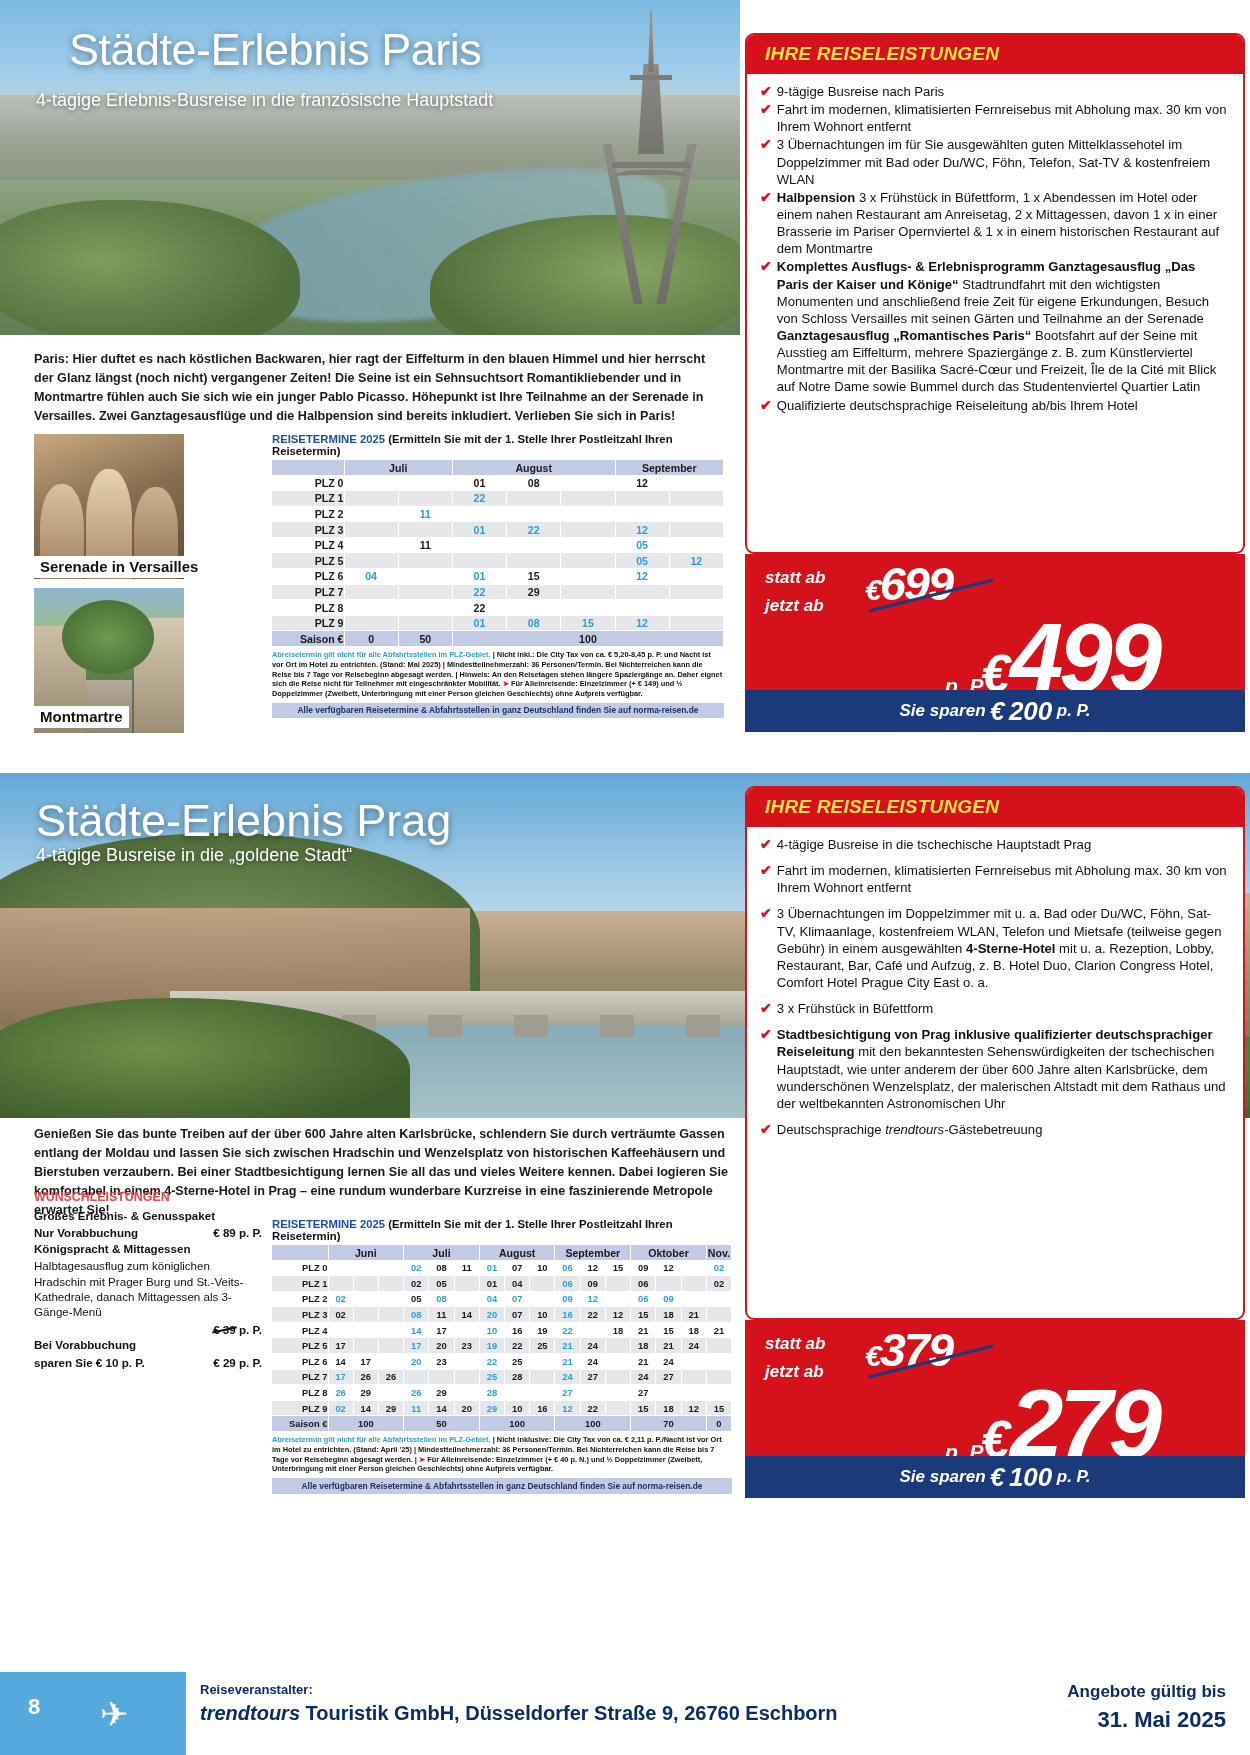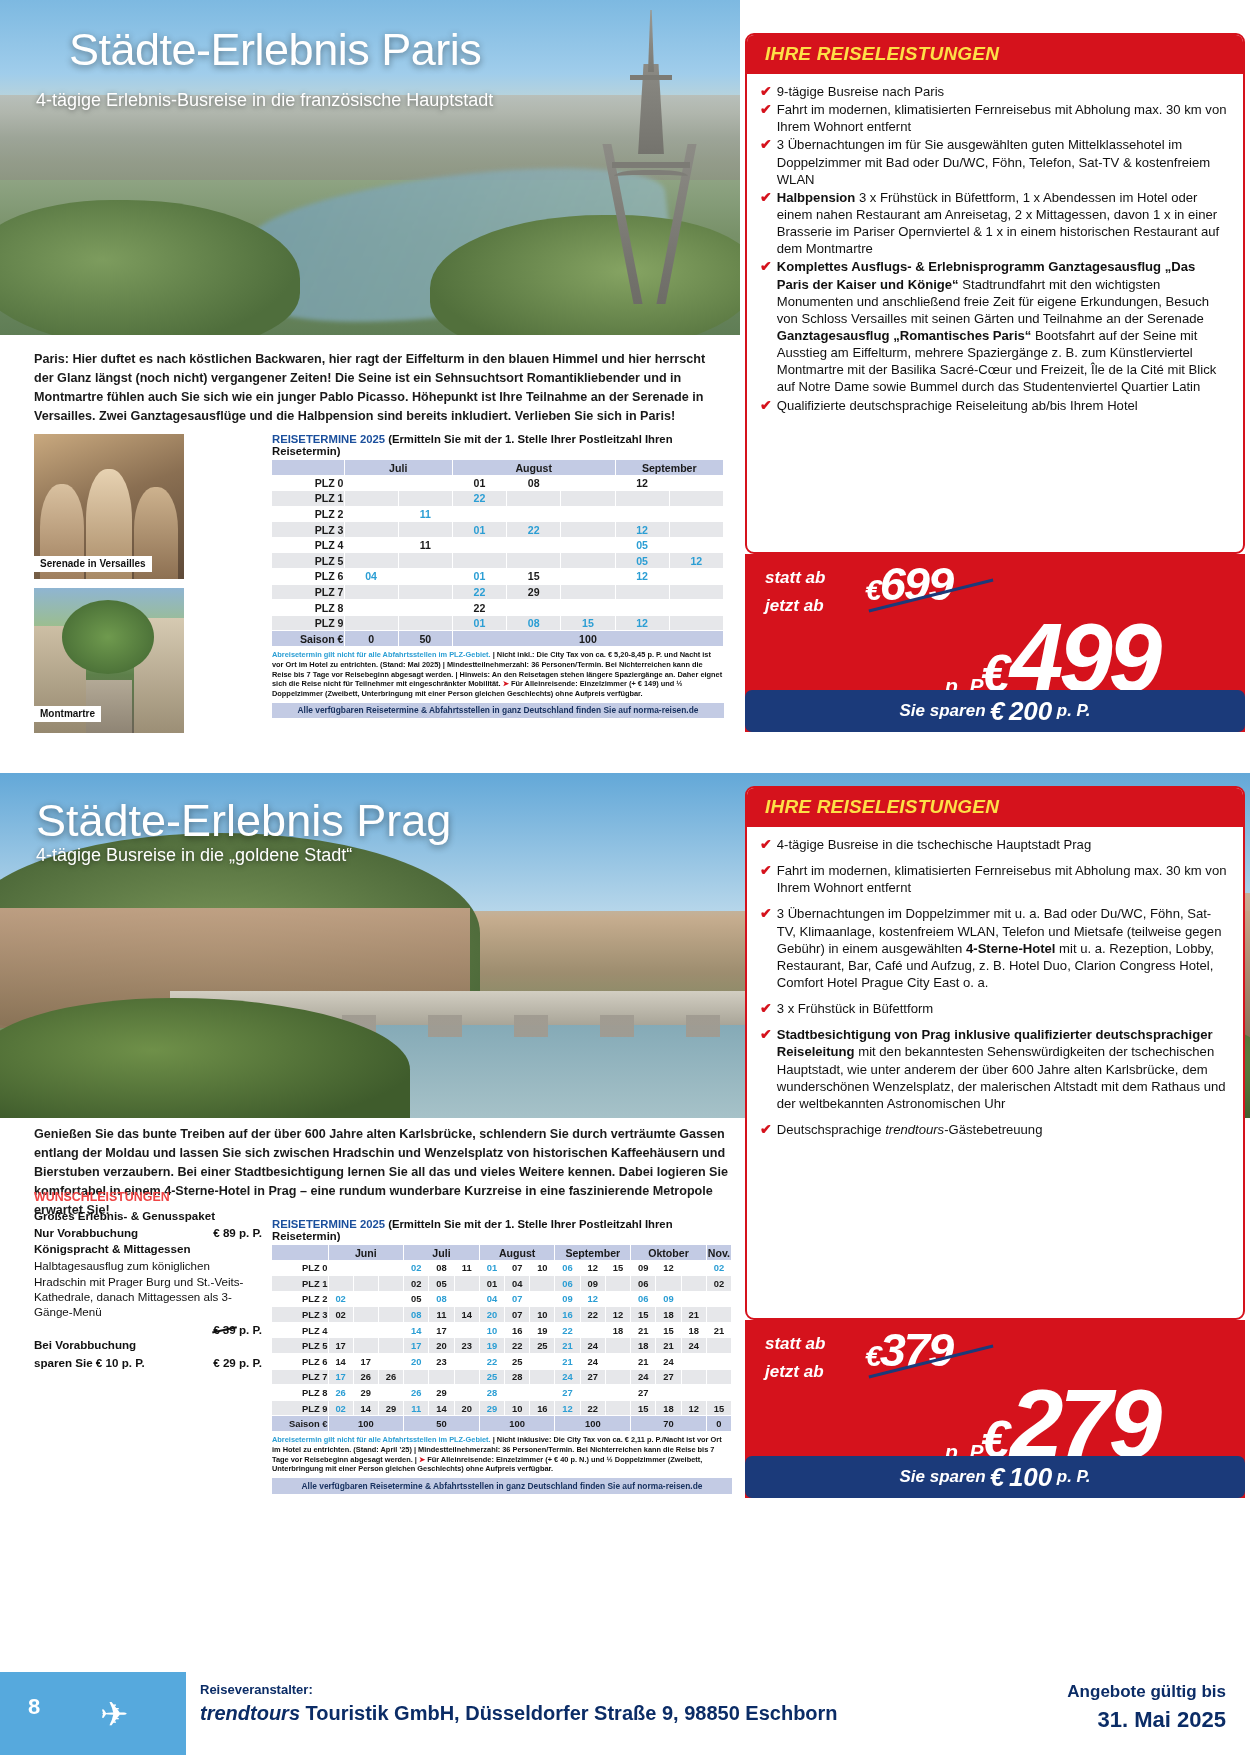--- a/index.html
+++ b/index.html
@@ -92,21 +92,21 @@
     overflow:hidden;
   }
   .photo-serenade .f1,.photo-serenade .f2,.photo-serenade .f3{
     position:absolute; bottom:0; border-radius:46% 46% 0 0;
   }
   .photo-serenade .f1{ left:6px; width:44px; height:95px; background:linear-gradient(#d9c1a0,#9f7f5e); }
   .photo-serenade .f2{ left:52px; width:46px; height:110px; background:linear-gradient(#e7d2b2,#a88a66); }
   .photo-serenade .f3{ left:100px; width:44px; height:92px; background:linear-gradient(#cdb28e,#8d7052); }
   .cap{
     position:absolute; background:#ffffff; color:#111; font-weight:bold;
-    font-size:10px; padding:2px 6px 3px 6px;
+    font-size:15px; padding:2px 6px 3px 6px;
   }
   .photo-montmartre{
     position:absolute; left:34px; top:588px; width:150px; height:145px;
     background:linear-gradient(to bottom,#8fb5d2 0%,#9dbf86 30%,#5d7f4a 60%,#6b6257 100%);
     overflow:hidden;
   }
   .photo-montmartre .road{
     position:absolute; left:52px; top:92px; width:46px; height:55px;
     background:linear-gradient(#b3a996,#8d8373);
   }
@@ -185,21 +185,21 @@
   }
   .price .pp{
     position:absolute; font-style:italic; font-weight:bold; font-size:21px;
   }
   .price .big{
     position:absolute; font-style:italic; font-weight:bold;
     letter-spacing:-4px; line-height:.88;
   }
   .price .big .eur{ font-size:52px; letter-spacing:0; }
   .save{
-    position:absolute; background:#1b3a7a; border-radius:7px;
+    position:absolute; background:#1b3a7a; border-radius:0;
     color:#ffffff; font-style:italic; font-weight:bold;
     display:flex; align-items:center; justify-content:center;
   }
   .save .n{ font-size:26px; }
   .save .s{ font-size:17px; }
 
   
   .hero-prag{
     position:absolute; left:0; top:773px; width:1250px; height:345px;
     background:linear-gradient(to bottom,#7fb6dd 0%,#a9cfe6 26%,#c6ad8f 42%,#9d8d6f 58%,#6c8a5c 80%,#55703f 100%);
@@ -829,20 +829,20 @@
 </div>
 
 <div class="footer">
   <div class="bluebar"></div>
   <div class="whitebox"></div>
   <div class="pageno">8</div>
   <div class="plane">✈</div>
   <div class="f-left">
     <div class="t1">Reiseveranstalter:</div>
     <div class="t2">
-      <i>trendtours</i><span> Touristik GmbH, Düsseldorfer Straße 9, 98850 Eschborn</span>
+      <i>trendtours</i><span> Touristik GmbH, Düsseldorfer Straße 9, 26760 Eschborn</span>
     </div>
   </div>
   <div class="f-right">
     <div class="t1">Angebote gültig bis</div>
     <div class="t2">31. Mai 2025</div>
   </div>
 </div>
 
 </body></html>

